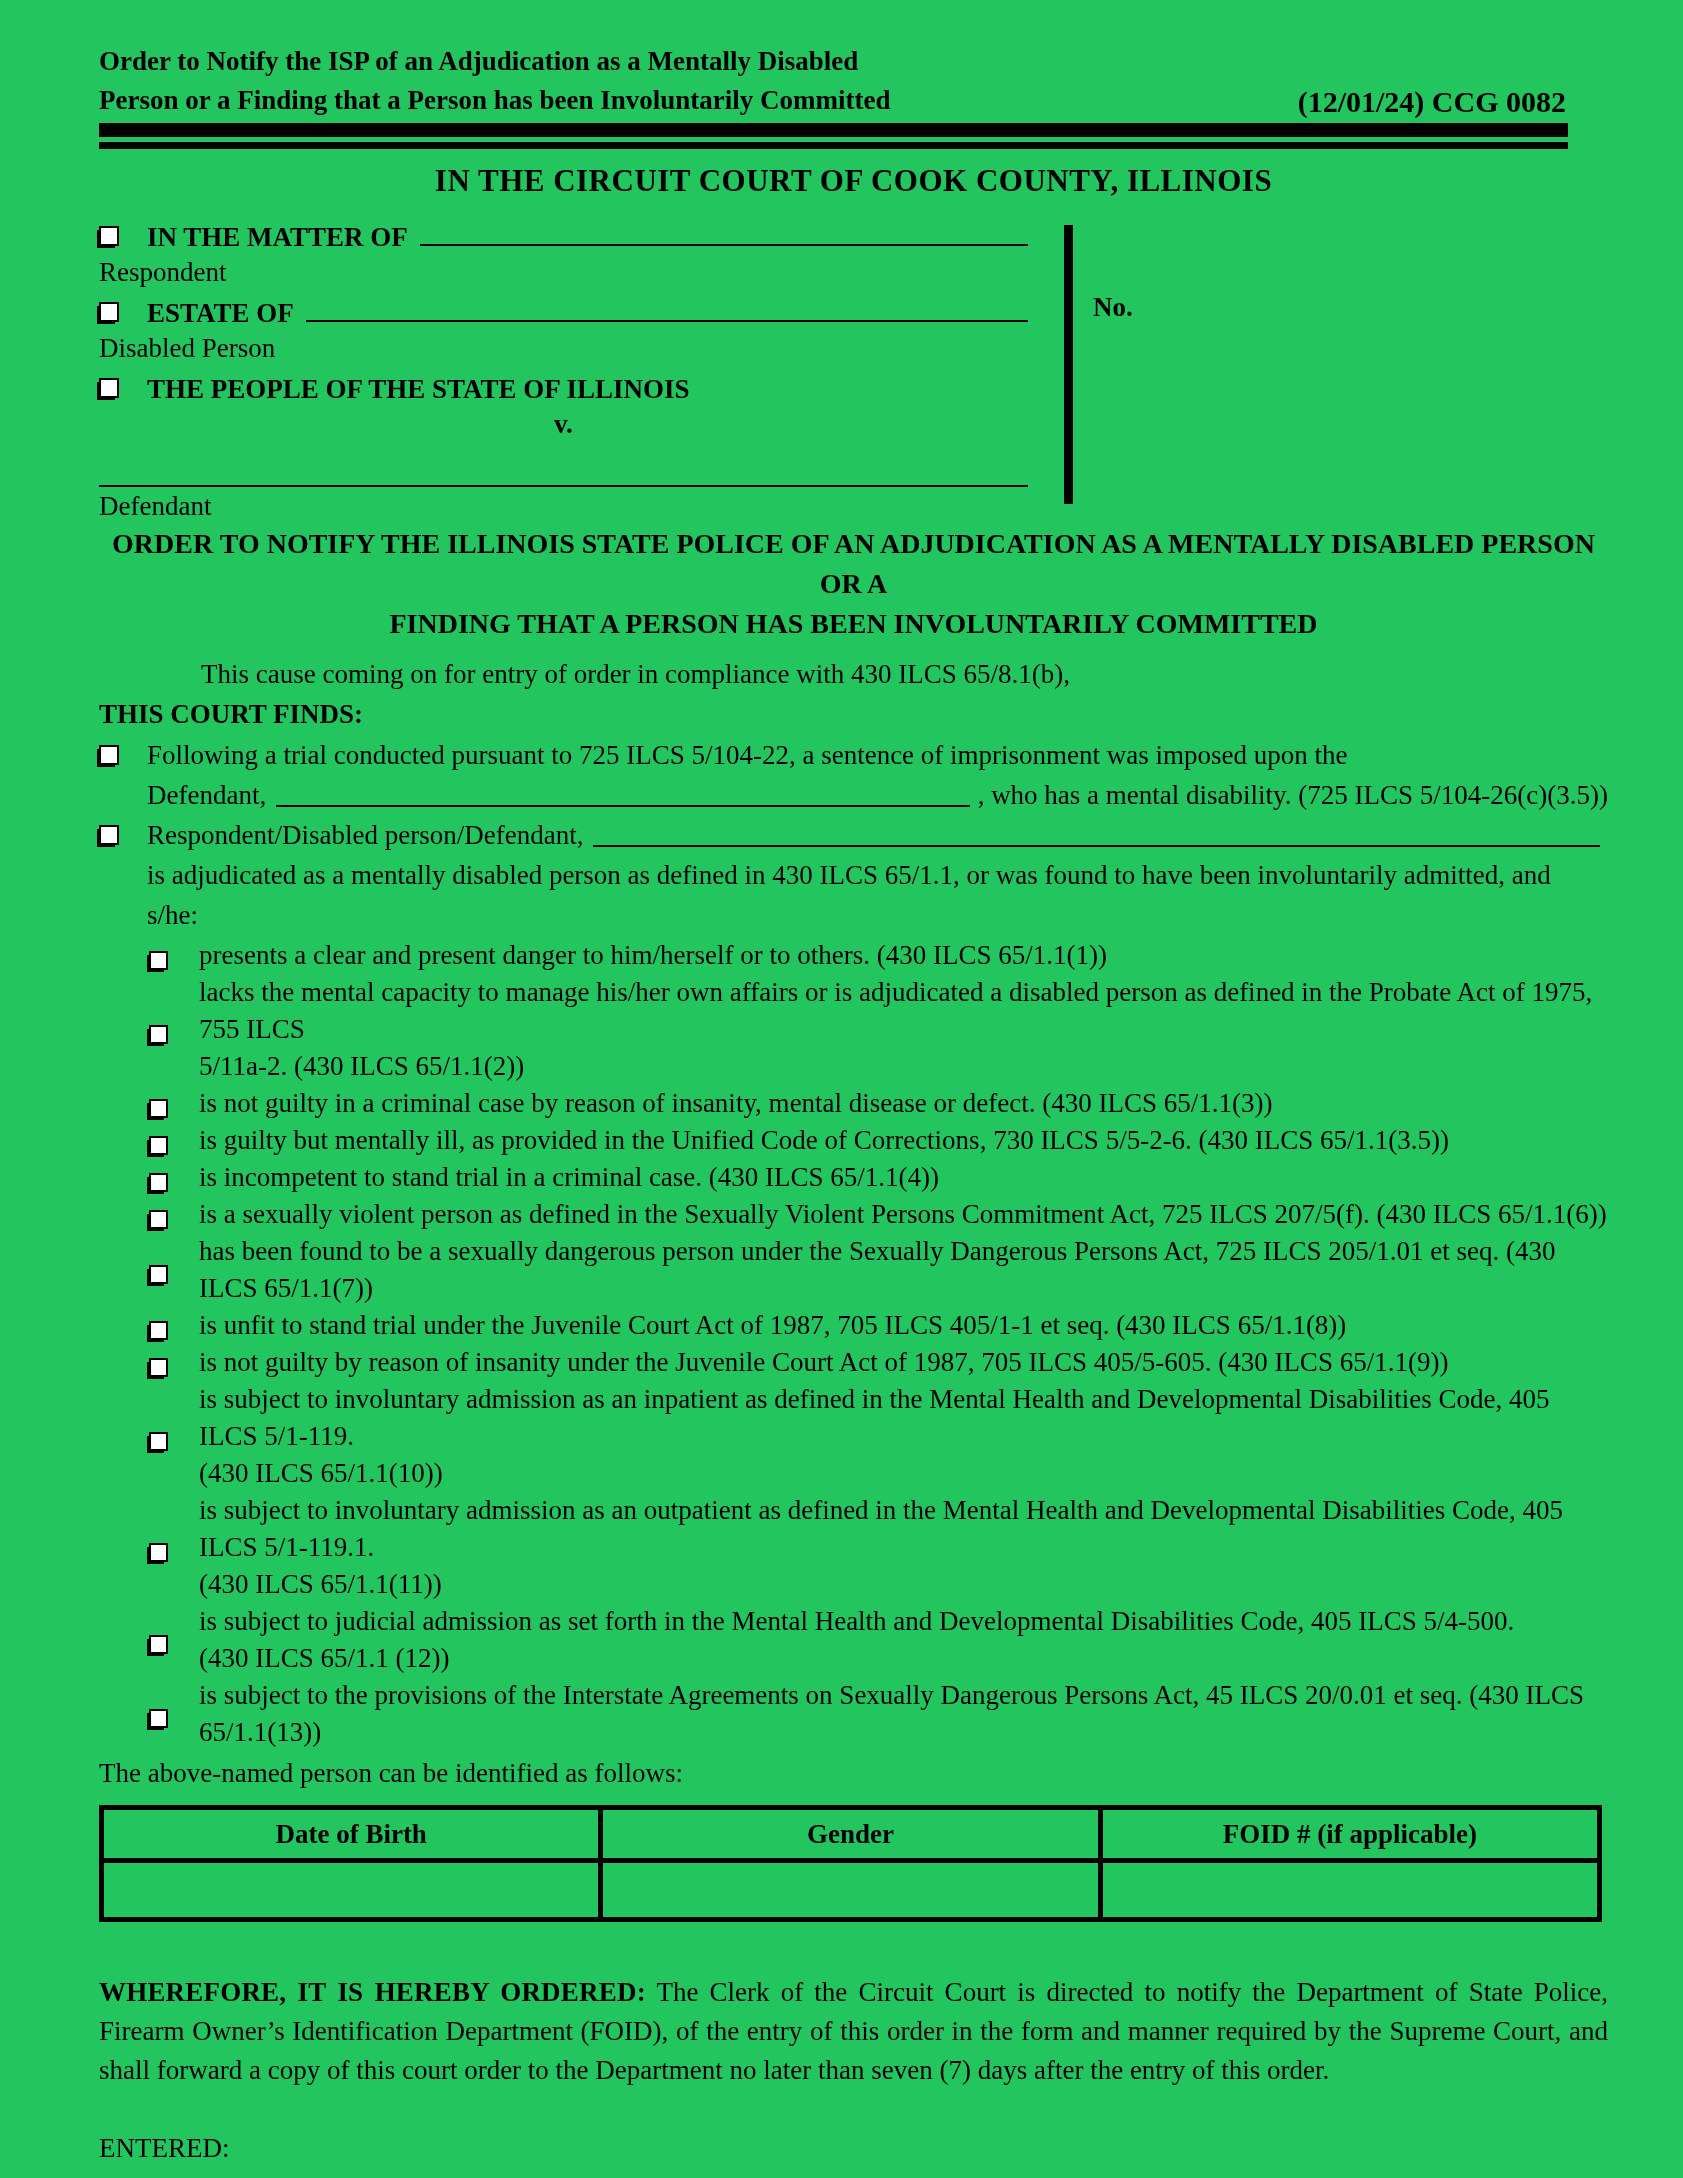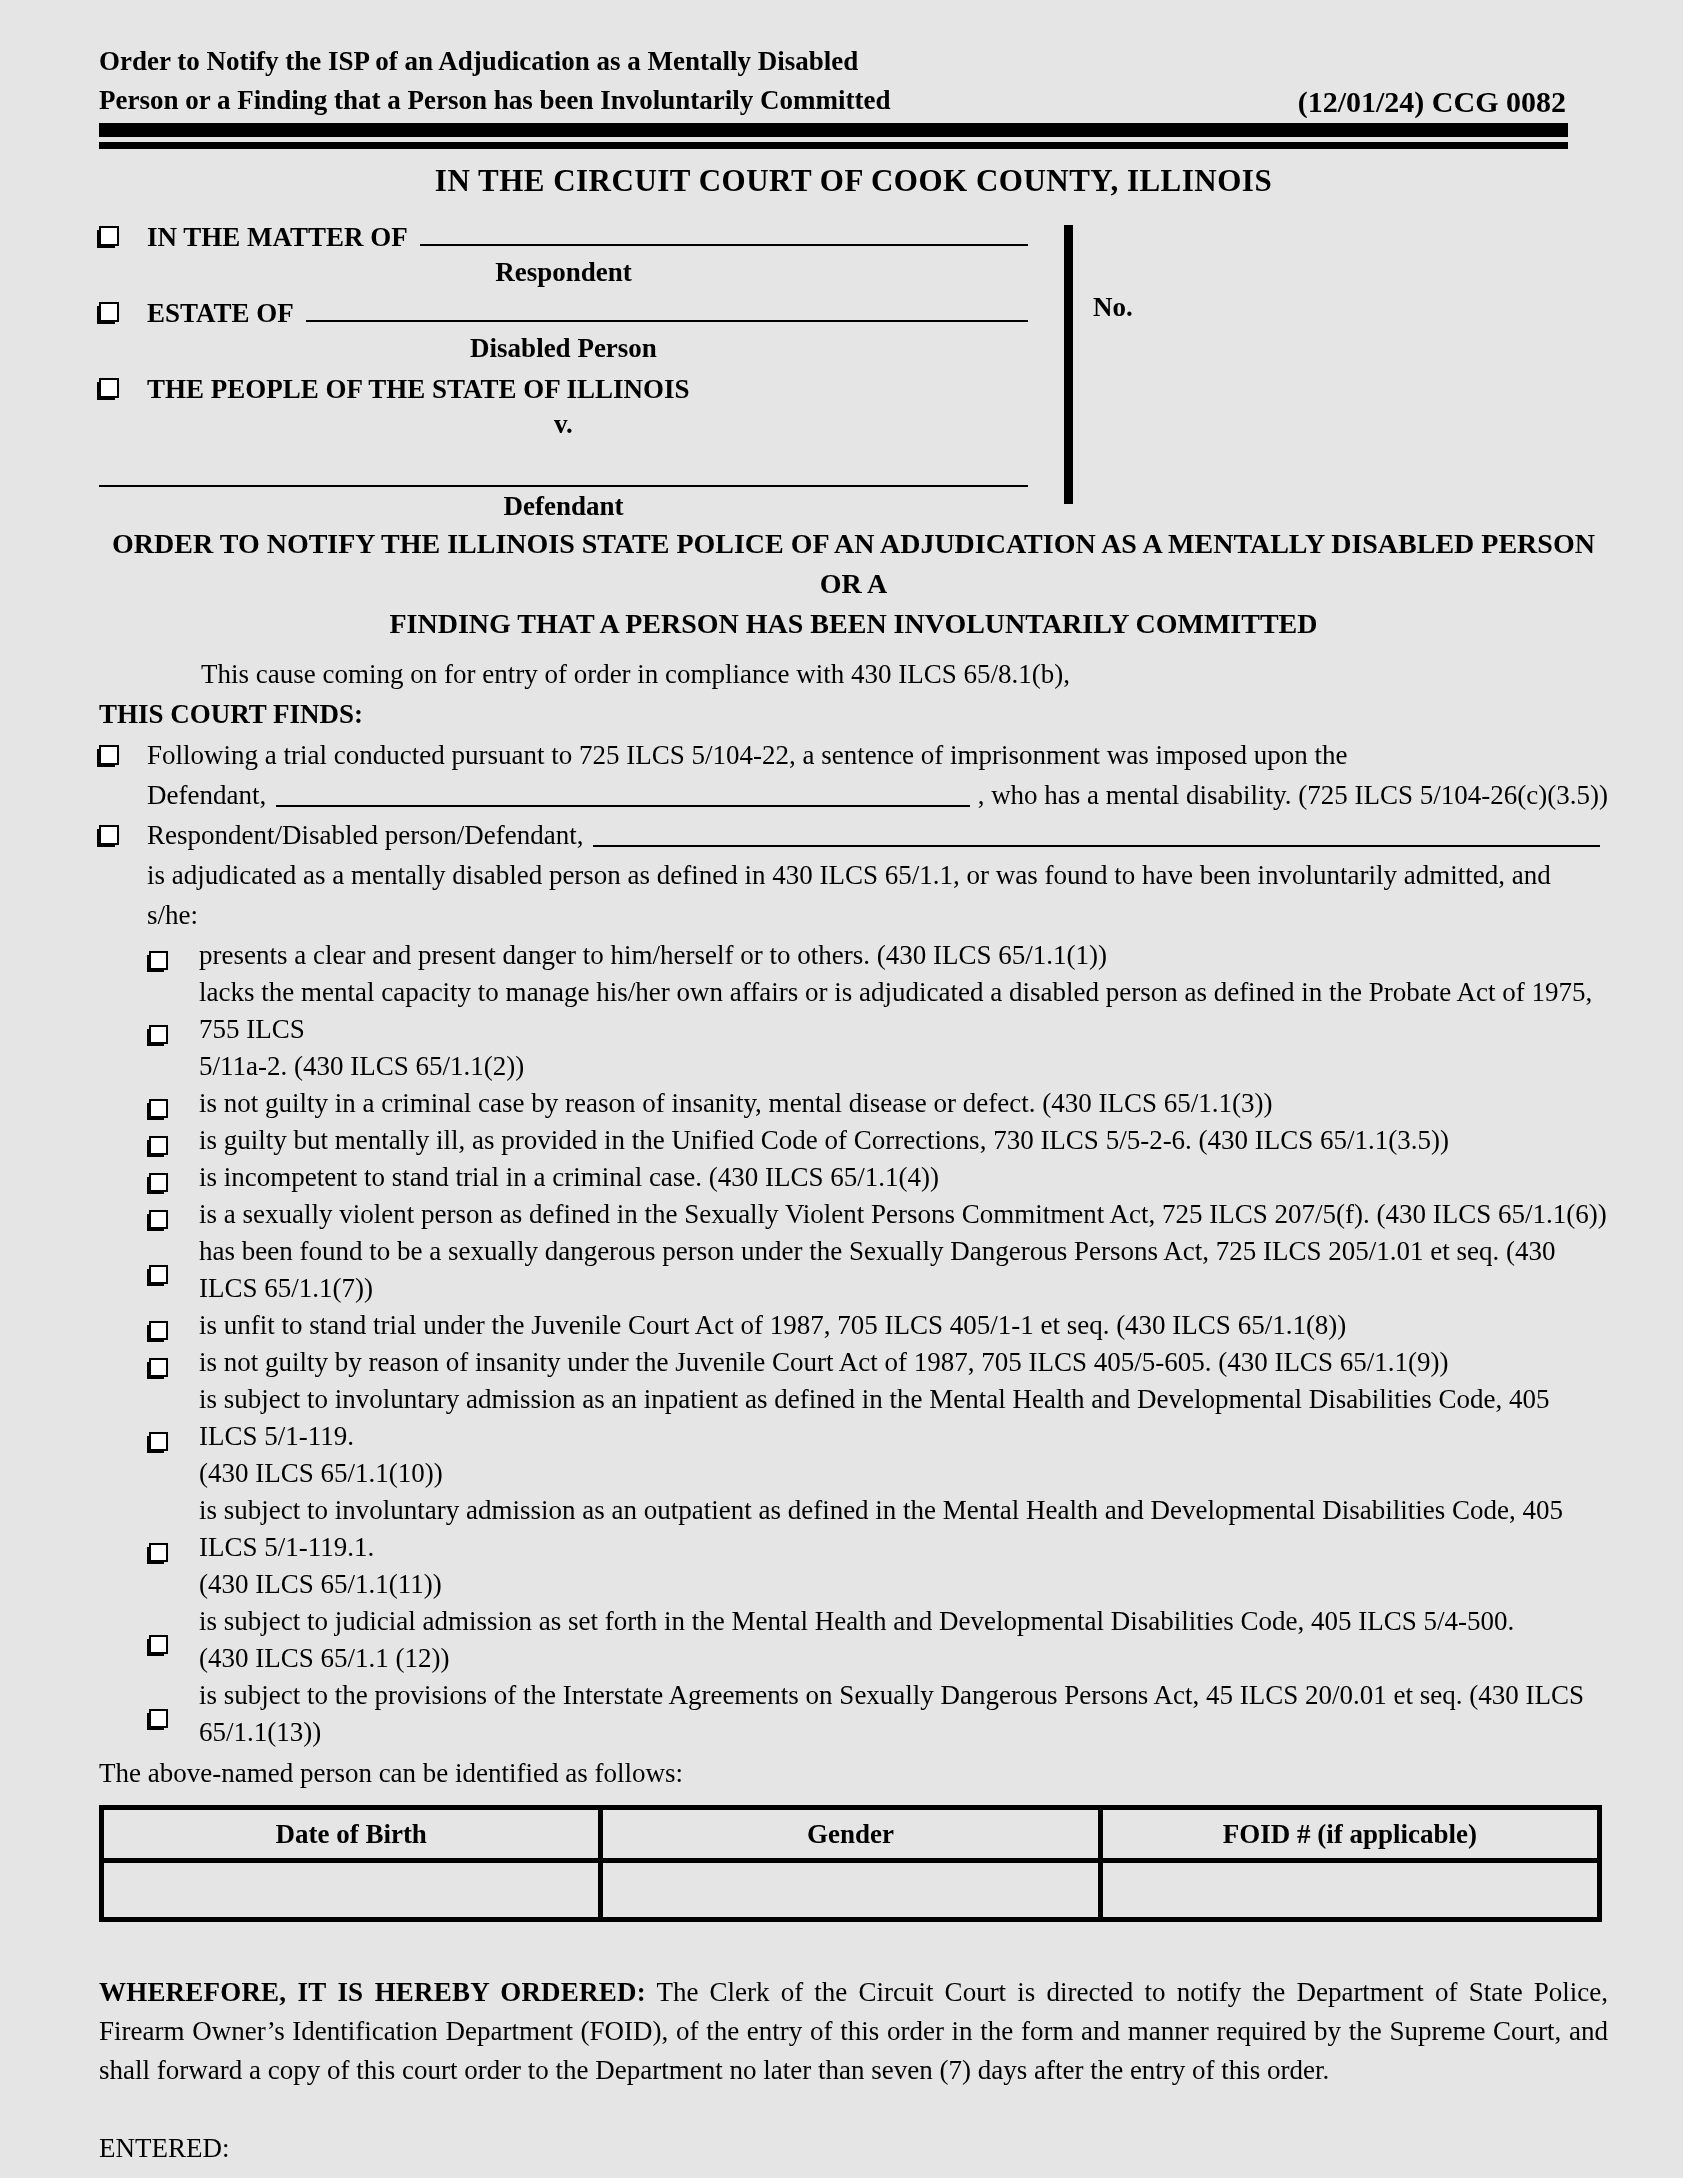--- a/index.html
+++ b/index.html
@@ -1,20 +1,20 @@
 <!DOCTYPE html>
 <html><head>
 <meta charset="utf-8">
 <style>
   * { margin:0; padding:0; box-sizing:border-box; }
   html,body { background:#ffffff; }
   .page {
     position:relative;
     width:1683px; height:2178px;
-    background:#e5e5e5; color:#000000;
+    background:#22c55e; color:#000000;
     font-family:"Liberation Serif","DejaVu Serif",serif;
     font-size:27px;
     padding:42px 75px 0 99px;
     overflow:hidden;
   }
   
   .hdr { display:flex; justify-content:space-between; align-items:flex-end; }
   .hdr-left { font-weight:bold; font-size:27px; line-height:39px; }
   .hdr-right { font-weight:bold; font-size:30px; white-space:nowrap; margin-right:42px; padding-bottom:1px; }
   .rule { margin-top:3px; margin-right:40px; height:26px; border-top:14px solid #000; border-bottom:7px solid #000; }
@@ -29,21 +29,21 @@
     cursor:pointer;
   }
 
   
   .caption { position:relative; margin-top:16px; height:303px; }
   .cap-left { width:929px; }
   .cap-row { display:flex; align-items:flex-end; height:38px; }
   .cap-row .cb { margin:0 28px 7px 0; }
   .cap-label { font-weight:bold; white-space:nowrap; }
   .cap-fill { flex:1; border-bottom:2px solid #000; margin:0 0 7px 12px; }
-  .cap-sub { height:38px; line-height:38px; text-align:center; font-weight:bold; }
+  .cap-sub { height:38px; line-height:38px; text-align:left; font-weight:normal; }
   .cap-vs { height:38px; line-height:38px; text-align:center; font-weight:bold; }
   .cap-spacer { height:20px; }
   .cap-line-row { height:24px; border-bottom:2px solid #000; }
   .cap-bar { position:absolute; left:965px; top:10px; width:9px; height:279px; background:#000; }
   .cap-no { position:absolute; left:994px; top:77px; right:0; display:flex; align-items:flex-start; height:38px;flex-direction:column; }
   .cap-no-label { font-weight:bold; }
 
   
   .order-title { text-align:center; font-weight:bold; font-size:28px; line-height:40px; margin-top:6px; }
   .intro { margin-top:11px; padding-left:102px; line-height:38px; }

